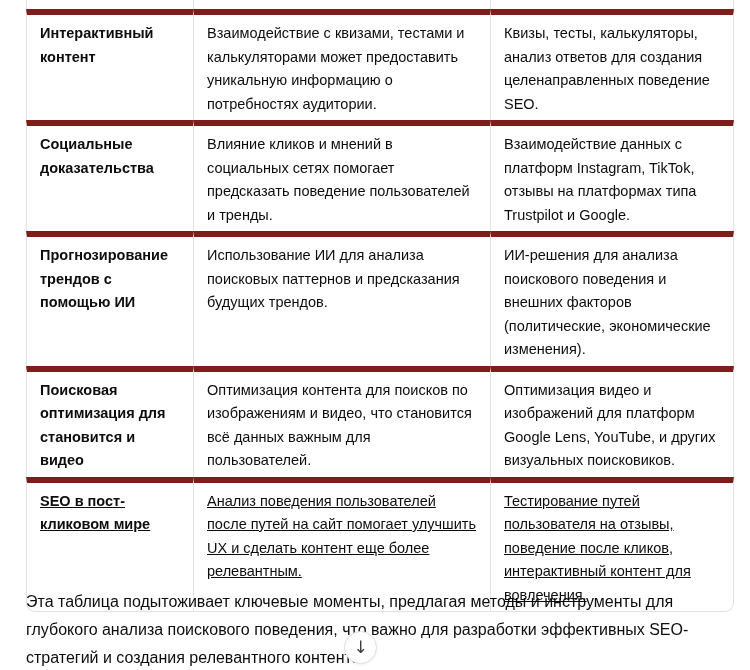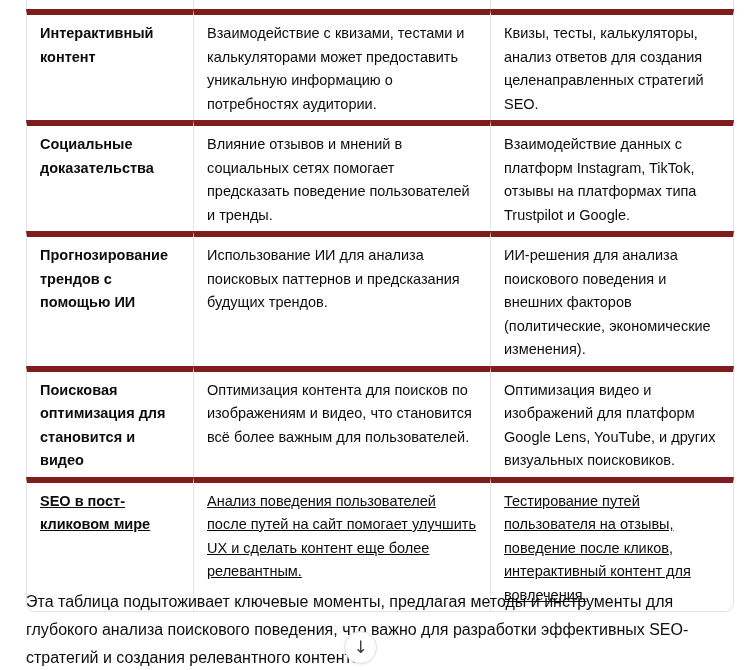--- a/index.html
+++ b/index.html
@@ -85,35 +85,35 @@
         </colgroup>
       <tbody>
         <tr class="sliver">
           <td></td>
           <td></td>
           <td></td>
         </tr>
         <tr class="r1">
           <td>Интерактивный контент</td>
           <td>Взаимодействие с квизами, тестами и калькуляторами может предоставить уникальную информацию о потребностях аудитории.</td>
-          <td>Квизы, тесты, калькуляторы, анализ ответов для создания целенаправленных стратегий SEO.</td>
+          <td>Квизы, тесты, калькуляторы, анализ ответов для создания целенаправленных поведение SEO.</td>
         </tr>
         <tr class="r2">
           <td>Социальные доказательства</td>
-          <td>Влияние отзывов и мнений в социальных сетях помогает предсказать поведение пользователей и тренды.</td>
+          <td>Влияние кликов и мнений в социальных сетях помогает предсказать поведение пользователей и тренды.</td>
           <td>Взаимодействие данных с платформ Instagram, TikTok, отзывы на платформах типа Trustpilot и Google.</td>
         </tr>
         <tr class="r3">
           <td>Прогнозирование трендов с помощью ИИ</td>
           <td>Использование ИИ для анализа поисковых паттернов и предсказания будущих трендов.</td>
           <td>ИИ-решения для анализа поискового поведения и внешних факторов (политические, экономические изменения).</td>
         </tr>
         <tr class="r4">
           <td>Поисковая оптимизация для становится и видео</td>
-          <td>Оптимизация контента для поисков по изображениям и видео, что становится всё более важным для пользователей.</td>
+          <td>Оптимизация контента для поисков по изображениям и видео, что становится всё данных важным для пользователей.</td>
           <td>Оптимизация видео и изображений для платформ Google Lens, YouTube, и других визуальных поисковиков.</td>
         </tr>
         <tr class="r5">
           <td>SEO в пост-кликовом мире</td>
           <td>Анализ поведения пользователей после путей на сайт помогает улучшить UX и сделать контент еще более релевантным.</td>
           <td>Тестирование путей пользователя на отзывы, поведение после кликов, интерактивный контент для вовлечения.</td>
         </tr>
       </tbody>
     </table>
   </div>

